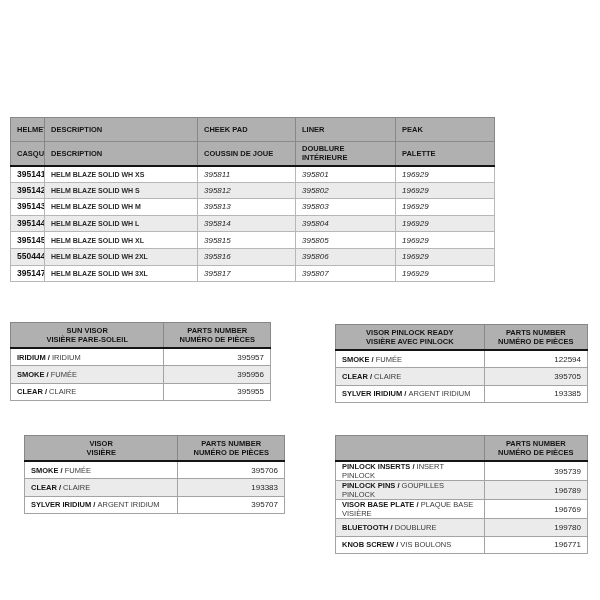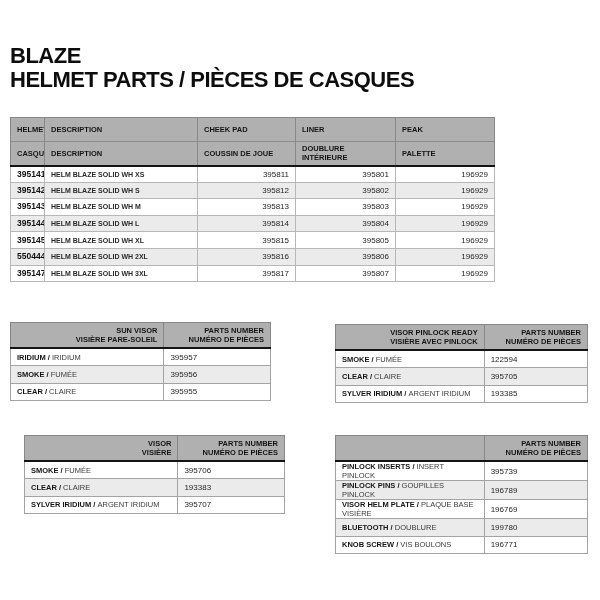--- a/index.html
+++ b/index.html
@@ -25,53 +25,49 @@
   }
   .main-table tr.hr1 th { border-bottom:1px solid #8a8a8a; }
   .main-table tr.hr2 th { border-bottom:2px solid #141414; }
   .main-table td {
     font-size:8px; line-height:9px; border:1px solid #b7b7b7;
     height:16.6px; padding:0 6px; color:#1f1f1f;margin-left:12px;
   }
   .main-table tbody tr:nth-child(even) td { background:#ebebeb; }
   td.c-helmet { font-weight:bold; font-size:8.5px; color:#111; }
   td.c-desc   { font-weight:bold; font-size:7px; color:#2a2a2a; }
-  td.c-num    { text-align:right; }
+  td.c-num    { text-align:left;font-style:italic; }
 
   
   .sub-table th {
     background:#b0b0b0; border:1px solid #878787; border-bottom:2px solid #141414;
-    font-size:7.5px; line-height:9px; font-weight:bold; text-align:right;
+    font-size:7.5px; line-height:9px; font-weight:bold; text-align:center;
     padding:3px 6px; height:25px; color:#141414;
   }
   .sub-table td {
     height:17.6px; font-size:7.5px; line-height:9px;
     border:1px solid #a3a3a3; padding:0 6px;
   }
   .sub-table tbody tr:nth-child(even) td { background:#ebebeb; }
   .label-en { font-weight:bold; color:#151515; }
   .label-fr { font-weight:normal; color:#3a3a3a; }
-  td.part-cell { text-align:left; font-size:8px; color:#1f1f1f; }
+  td.part-cell { text-align:right; font-size:8px; color:#1f1f1f; }
 
   #sub-sun-visor       { left:10px;  top:322px; width:261px; }
   #sub-pinlock-ready   { left:335px; top:324px; width:253px; }
   #sub-visor           { left:10px;  top:435px; width:261px;margin-left:14px; }
   #sub-accessories     { left:335px; top:435px; width:253px; }
   .sub-table col.col-label { width:59%; }
   .sub-table col.col-part  { width:41%; }
 </style>
 </head>
 <body>
 
 <div class="page">
 
-  <div class="title">
-    <div>BLAZE</div>
-    <div>HELMET PARTS / PIÈCES DE CASQUES</div>
-  </div>
 
   <table class="main-table">
     <colgroup>
       <col style="width:34px">
         <col style="width:153px">
         <col style="width:98px">
       <col style="width:100px">
         <col style="width:99px">
     </colgroup>
     <thead id="main-head">
@@ -263,21 +259,21 @@
       <tbody>
         <tr>
           <td><span class="label-en">PINLOCK INSERTS / </span><span class="label-fr">INSERT PINLOCK</span></td>
           <td class="part-cell">395739</td>
         </tr>
         <tr>
           <td><span class="label-en">PINLOCK PINS / </span><span class="label-fr">GOUPILLES PINLOCK</span></td>
           <td class="part-cell">196789</td>
         </tr>
         <tr>
-          <td><span class="label-en">VISOR HELM PLATE / </span><span class="label-fr">PLAQUE BASE VISIÈRE</span></td>
+          <td><span class="label-en">VISOR BASE PLATE / </span><span class="label-fr">PLAQUE BASE VISIÈRE</span></td>
           <td class="part-cell">196769</td>
         </tr>
         <tr>
           <td><span class="label-en">BLUETOOTH / </span><span class="label-fr">DOUBLURE</span></td>
           <td class="part-cell">199780</td>
         </tr>
         <tr>
           <td><span class="label-en">KNOB SCREW / </span><span class="label-fr">VIS BOULONS</span></td>
           <td class="part-cell">196771</td>
         </tr>

